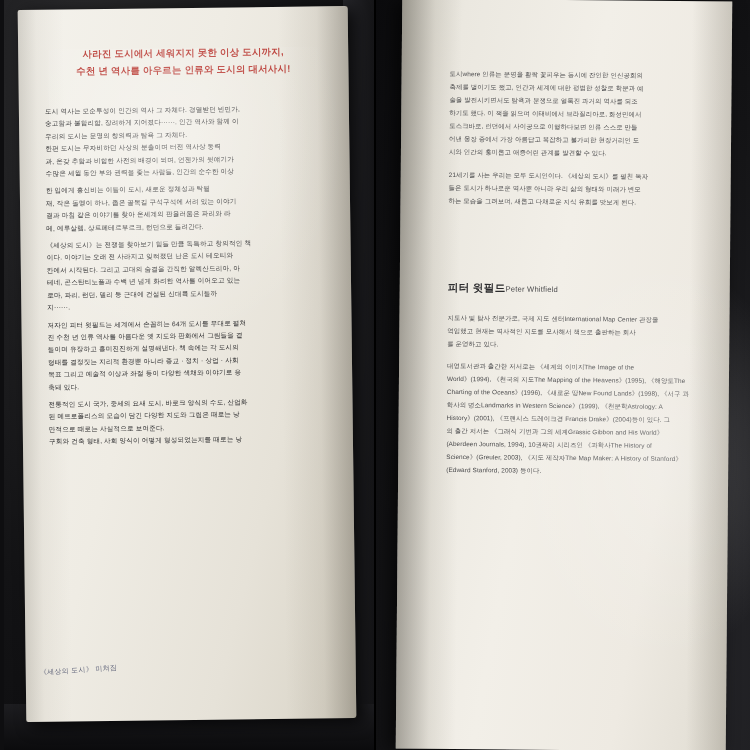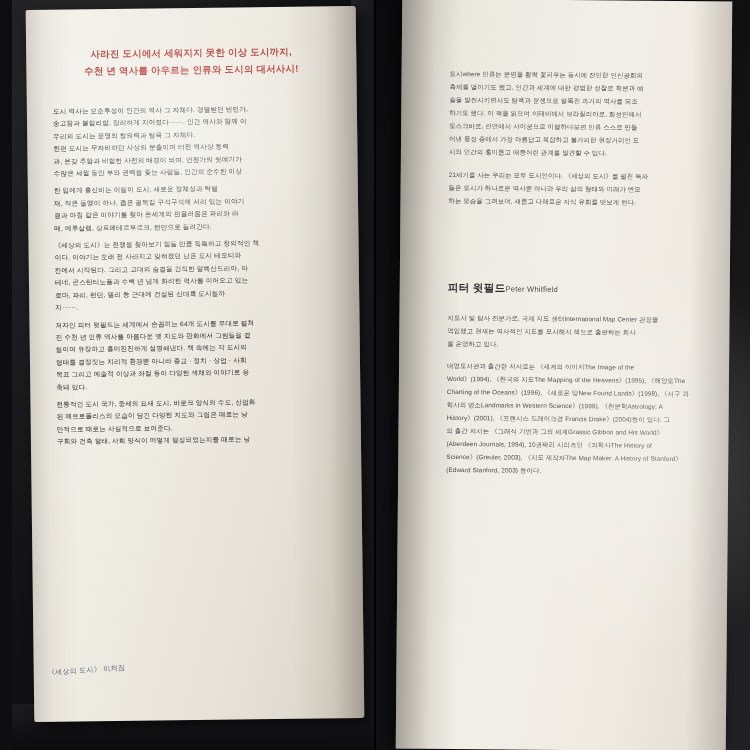--- a/index.html
+++ b/index.html
@@ -16,21 +16,21 @@
     background: #0e0e10;
   }
 
   
   .half {
     position: absolute;
     top: 0;
     height: 750px;
     overflow: hidden;
   }
-  .half-left { left: 12px; width: 375px; background: #b91c1c; }
+  .half-left { left: 4px; width: 375px; background: #b91c1c; }
   .half-right { left: 375px; width: 375px; background: #121214; }
 
   
   .dark-bg {
     position: absolute;
     inset: 0;
     background:
       radial-gradient(ellipse at 20% 10%, #2a2a2c 0%, #131315 55%, #0a0a0c 100%);
   }
   .dark-bg-r {

